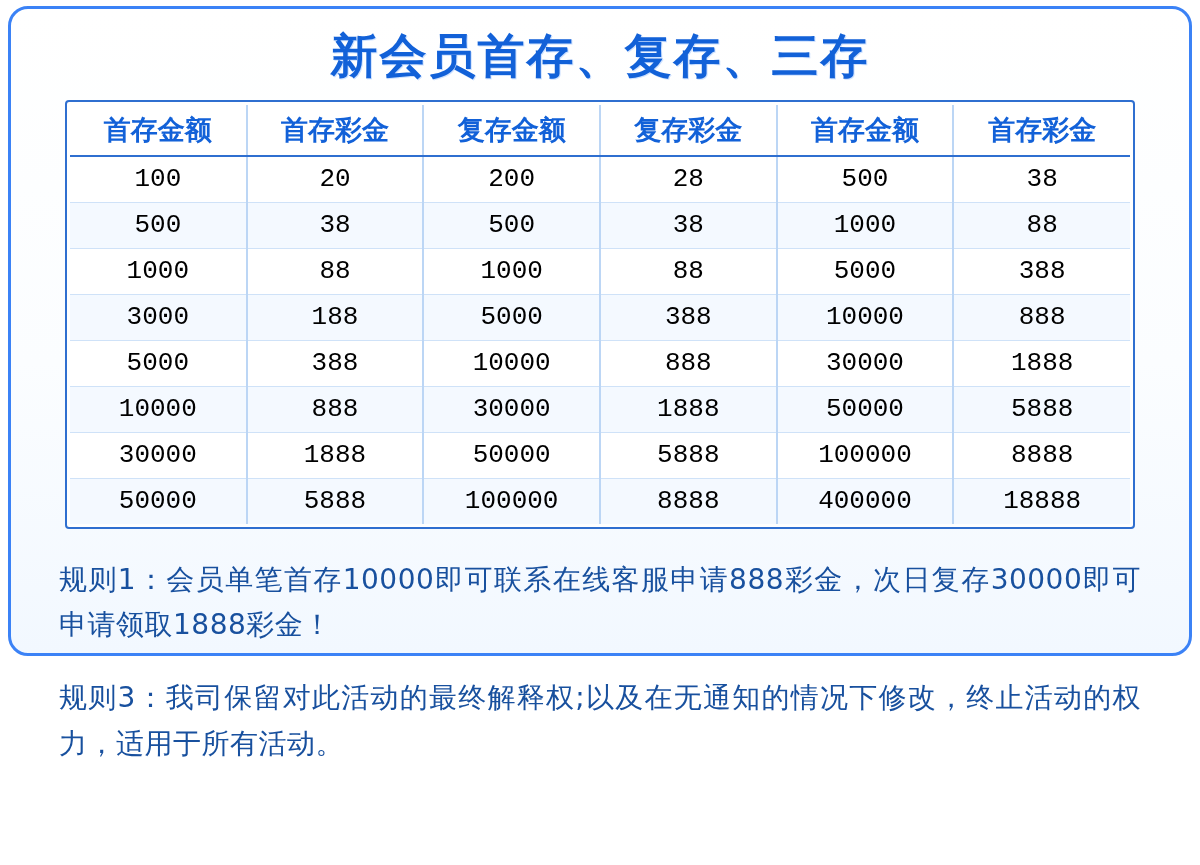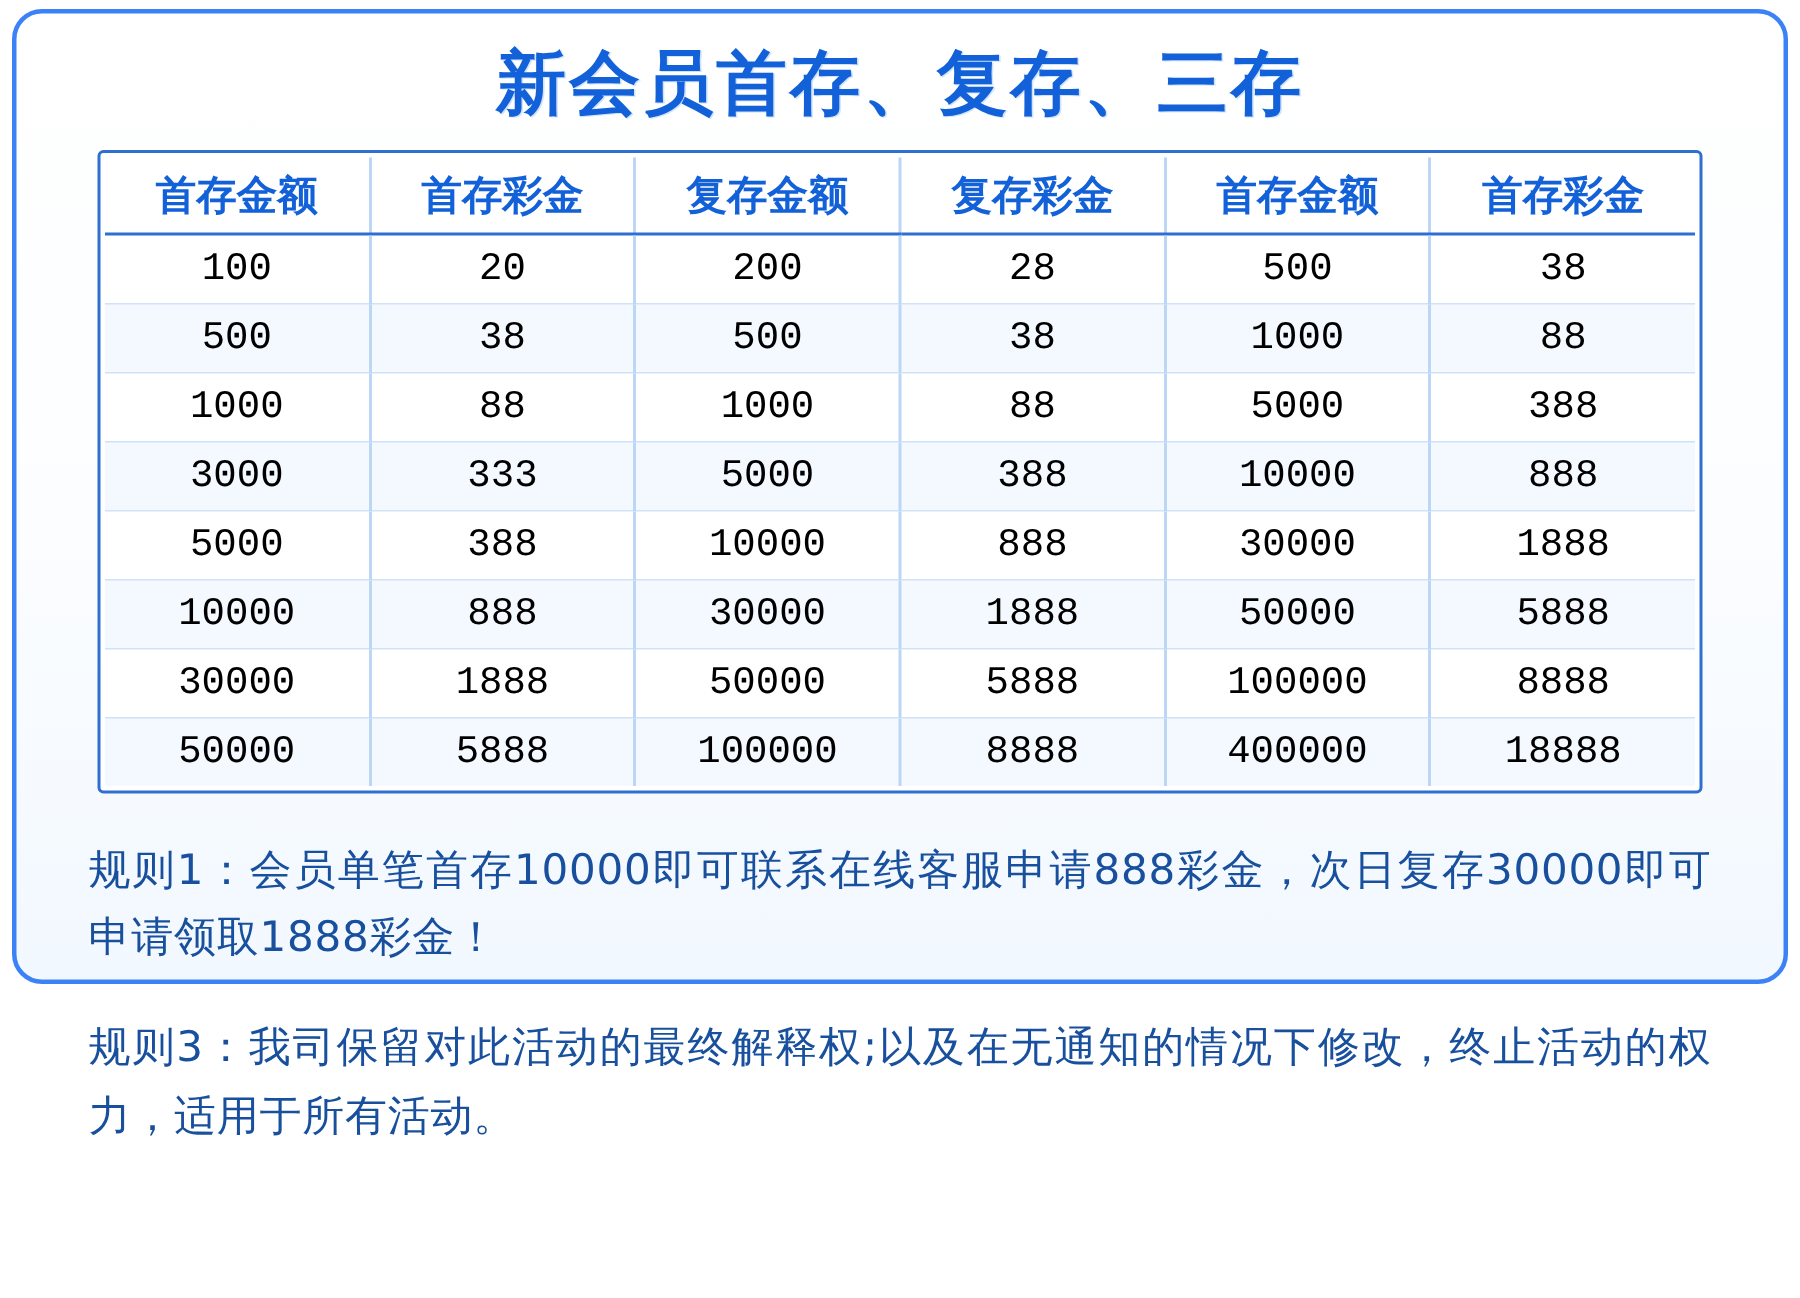--- a/index.html
+++ b/index.html
@@ -145,21 +145,21 @@
         <tr>
           <td>1000</td>
           <td>88</td>
           <td>1000</td>
           <td>88</td>
           <td>5000</td>
           <td>388</td>
         </tr>
         <tr>
           <td>3000</td>
-          <td>333</td>
+          <td>188</td>
           <td>5000</td>
           <td>388</td>
           <td>10000</td>
           <td>888</td>
         </tr>
         <tr>
           <td>5000</td>
           <td>388</td>
           <td>10000</td>
           <td>888</td>

